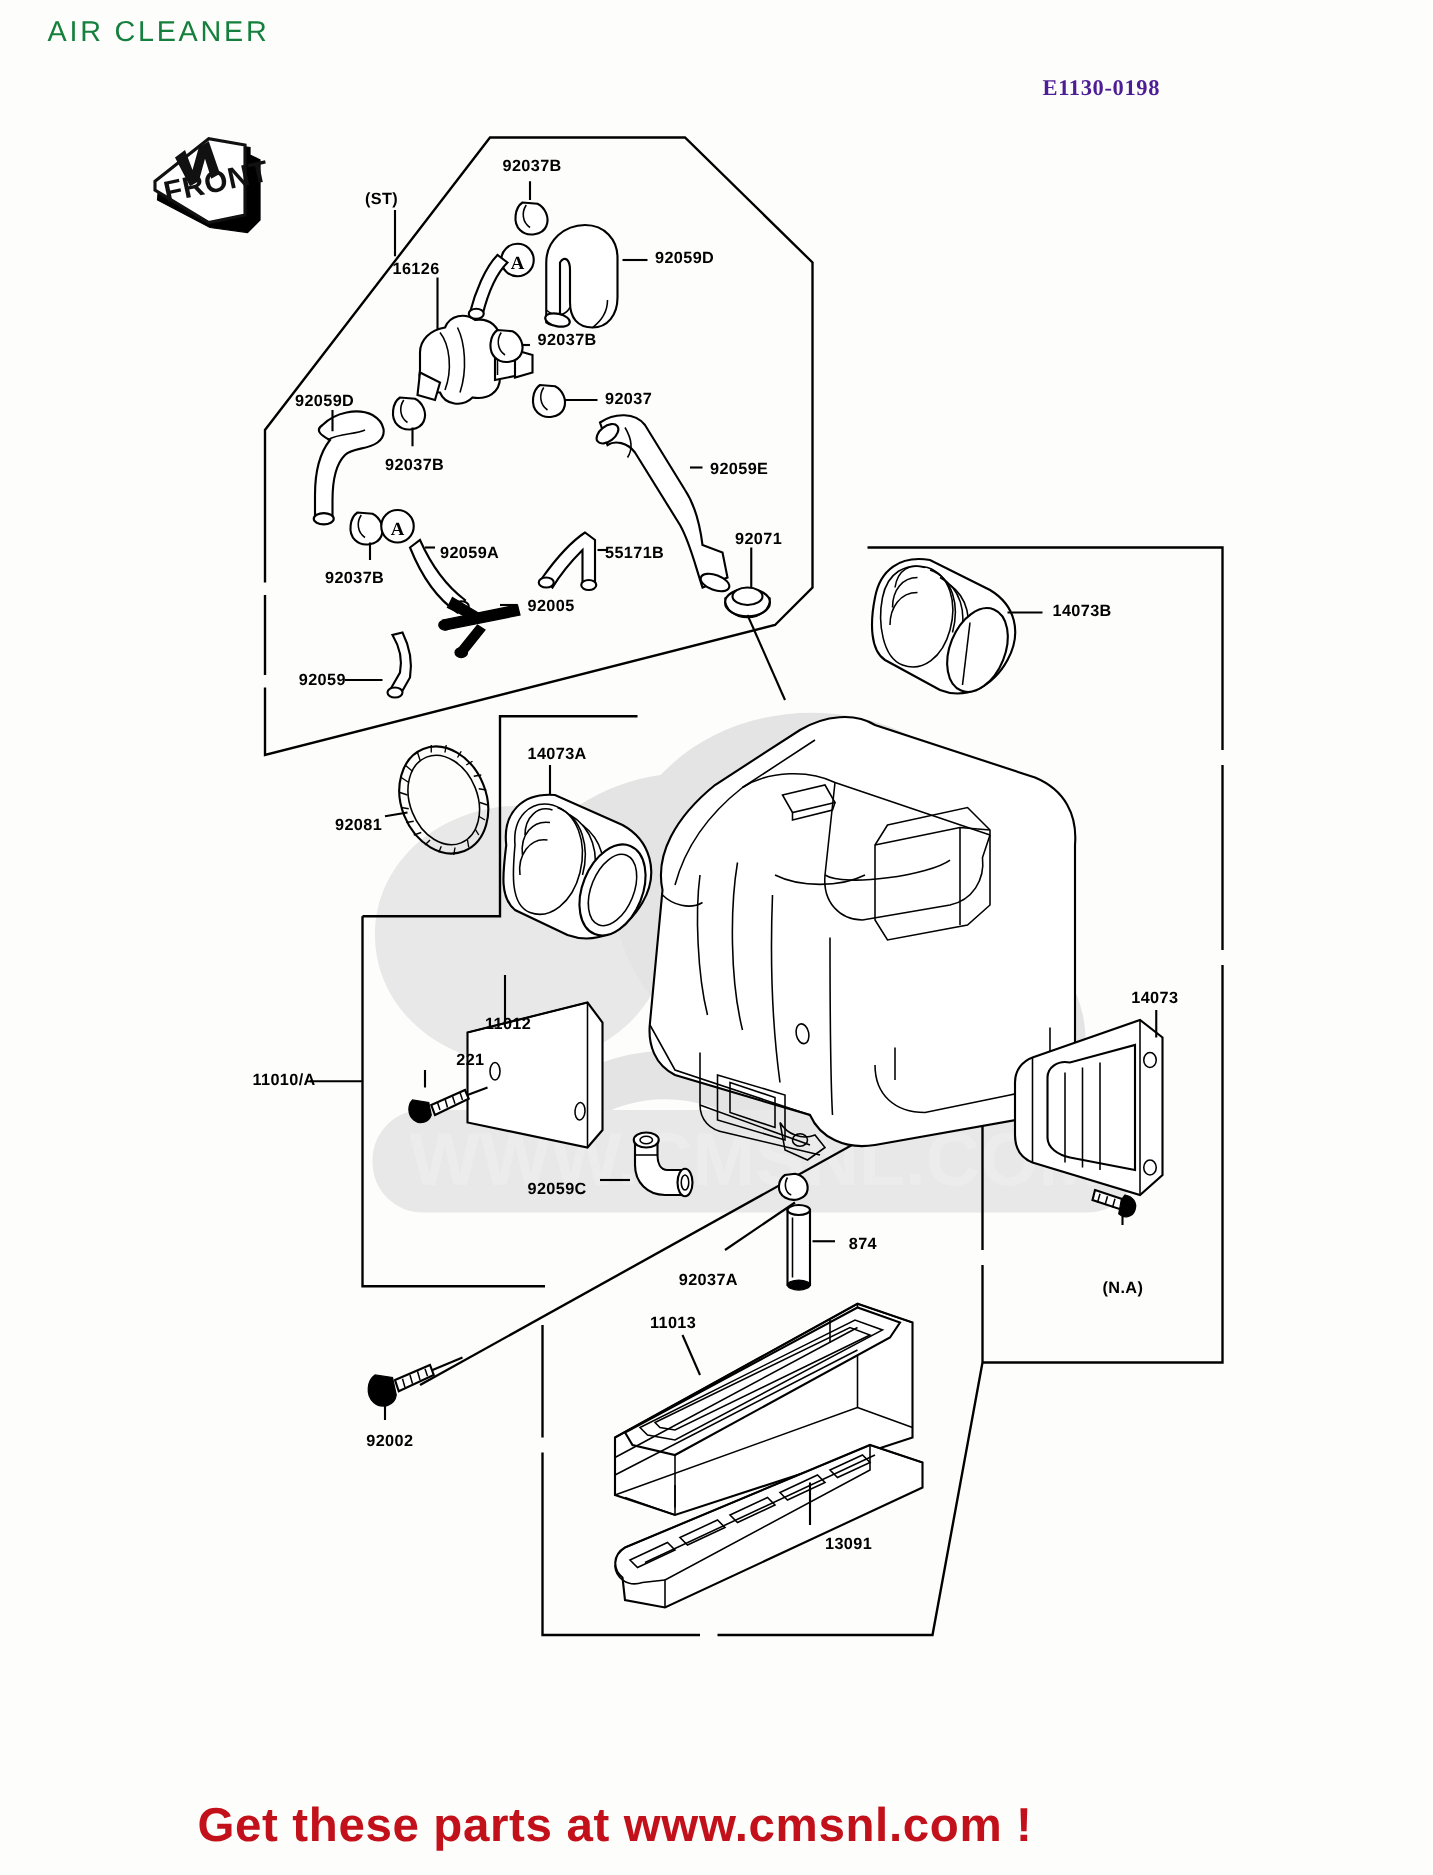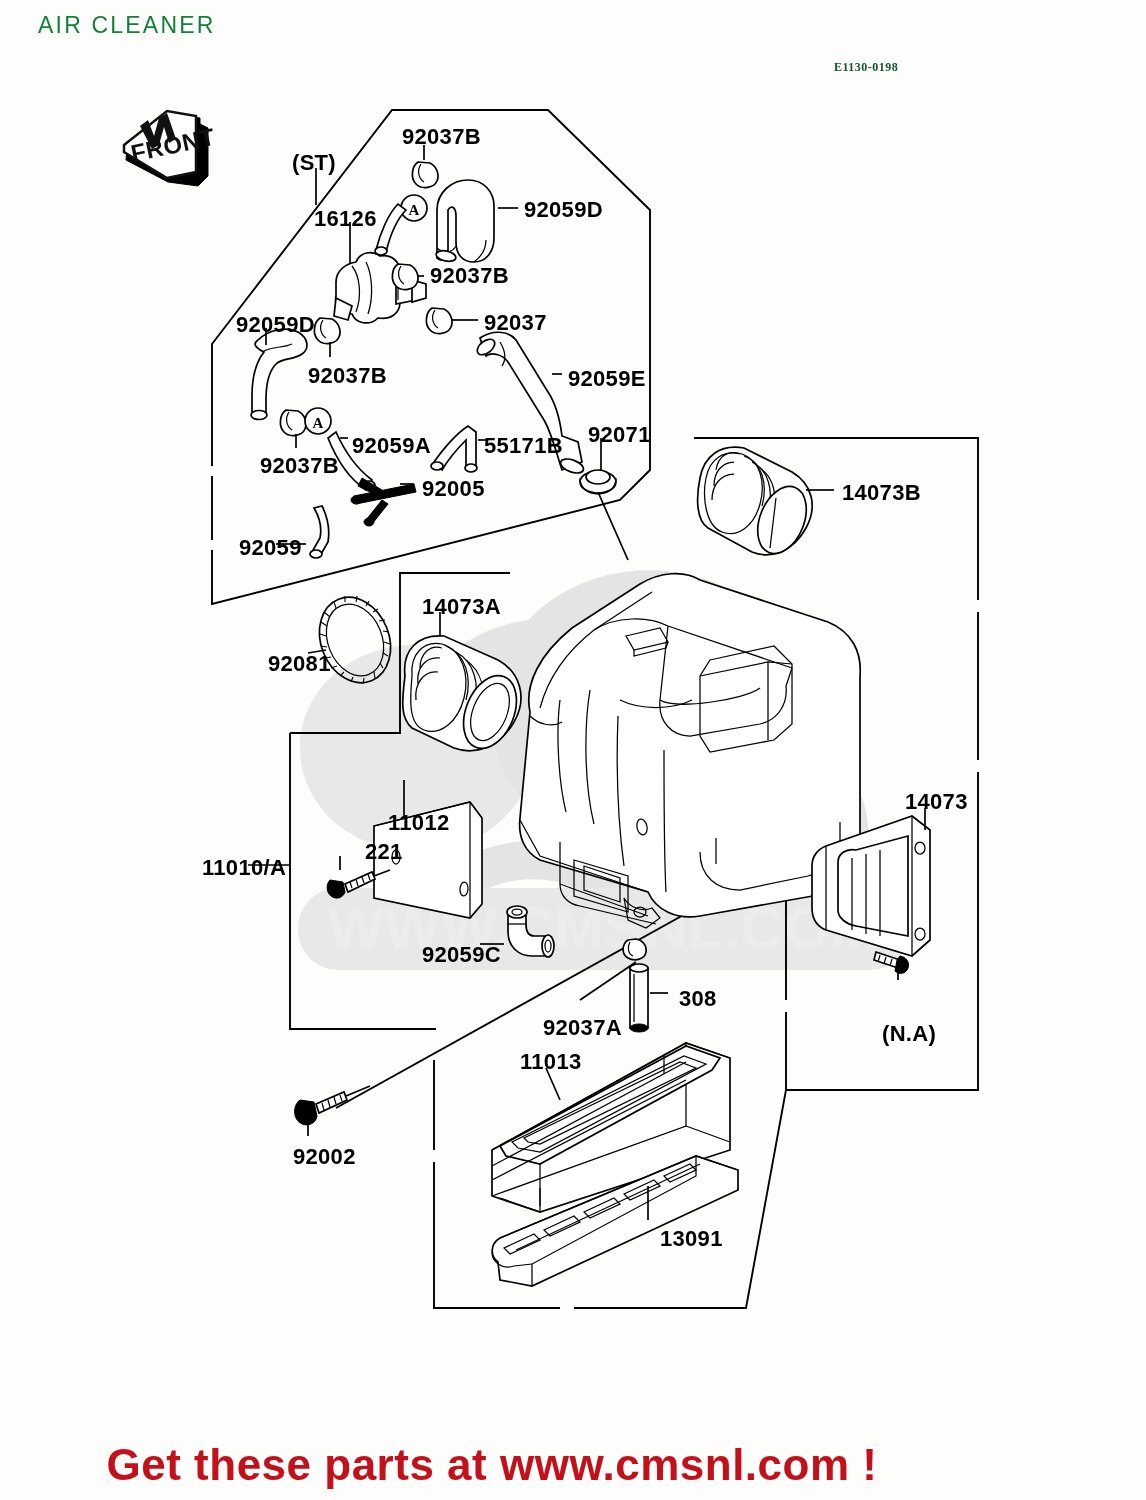--- a/index.html
+++ b/index.html
@@ -8,31 +8,31 @@
     font-family:"Liberation Sans",sans-serif;
     -webkit-font-smoothing:antialiased;
   }
   #page-title{
     position:absolute;left:38px;top:12px;
     font-size:23px;letter-spacing:2.2px;color:#15803d;
     font-family:"Liberation Sans",sans-serif;font-weight:400;
   }
   #diagram-code{
     position:absolute;left:834px;top:60px;
-    font-size:12px;color:#14532d;letter-spacing:.5px;
+    font-size:18px;color:#4c1d95;letter-spacing:.5px;
     font-family:"Liberation Serif",serif;font-weight:700;
   }
   #footer-promo{
     position:absolute;left:0;top:1440px;width:984px;text-align:center;
-    font-size:44px;color:#c3111b;font-weight:700;letter-spacing:.5px;
+    font-size:38px;color:#c3111b;font-weight:700;letter-spacing:.5px;
     font-family:"Liberation Sans",sans-serif;
   }
   #canvas{position:absolute;left:0;top:0;width:1146px;height:1500px;}
   .lbl{
-    position:absolute;font-size:22px;font-weight:700;color:#000;
+    position:absolute;font-size:13px;font-weight:700;color:#000;
     font-family:"Liberation Sans",sans-serif;letter-spacing:0.3px;
     white-space:nowrap;line-height:1;
   }
   svg{display:block;}
   .ln{fill:none;stroke:#000;stroke-width:1.7;}
   .ln-thin{fill:none;stroke:#000;stroke-width:1.25;}
   .ln-frame{fill:none;stroke:#000;stroke-width:1.9;}
   .ln-lead{fill:none;stroke:#000;stroke-width:1.7;}
   .fillw{fill:#fff;stroke:#000;stroke-width:1.7;}
   .fillk{fill:#000;stroke:#000;stroke-width:1;}
@@ -475,19 +475,19 @@
 <div class="lbl" style="left:239px;top:537px;">92059</div>
 <div class="lbl" style="left:842px;top:482px;">14073B</div>
 <div class="lbl" style="left:422px;top:596px;">14073A</div>
 <div class="lbl" style="left:268px;top:653px;">92081</div>
 <div class="lbl" style="left:388px;top:772px;margin-top:40px;">11012</div>
 <div class="lbl" style="left:202px;top:857px;">11010/A</div>
 <div class="lbl" style="left:348px;top:841px;margin-left:17px;">221</div>
 <div class="lbl" style="left:905px;top:791px;">14073</div>
 <div class="lbl" style="left:422px;top:944px;">92059C</div>
 <div class="lbl" style="left:882px;top:984px;margin-top:39px;">(N.A)</div>
-<div class="lbl" style="left:679px;top:988px;">308</div>
+<div class="lbl" style="left:679px;top:988px;">874</div>
 <div class="lbl" style="left:543px;top:1017px;">92037A</div>
 <div class="lbl" style="left:520px;top:1051px;">11013</div>
 <div class="lbl" style="left:293px;top:1146px;">92002</div>
 <div class="lbl" style="left:660px;top:1228px;">13091</div>
 
 <div id="footer-promo">Get these parts at www.cmsnl.com !</div>
 
 </body></html>

